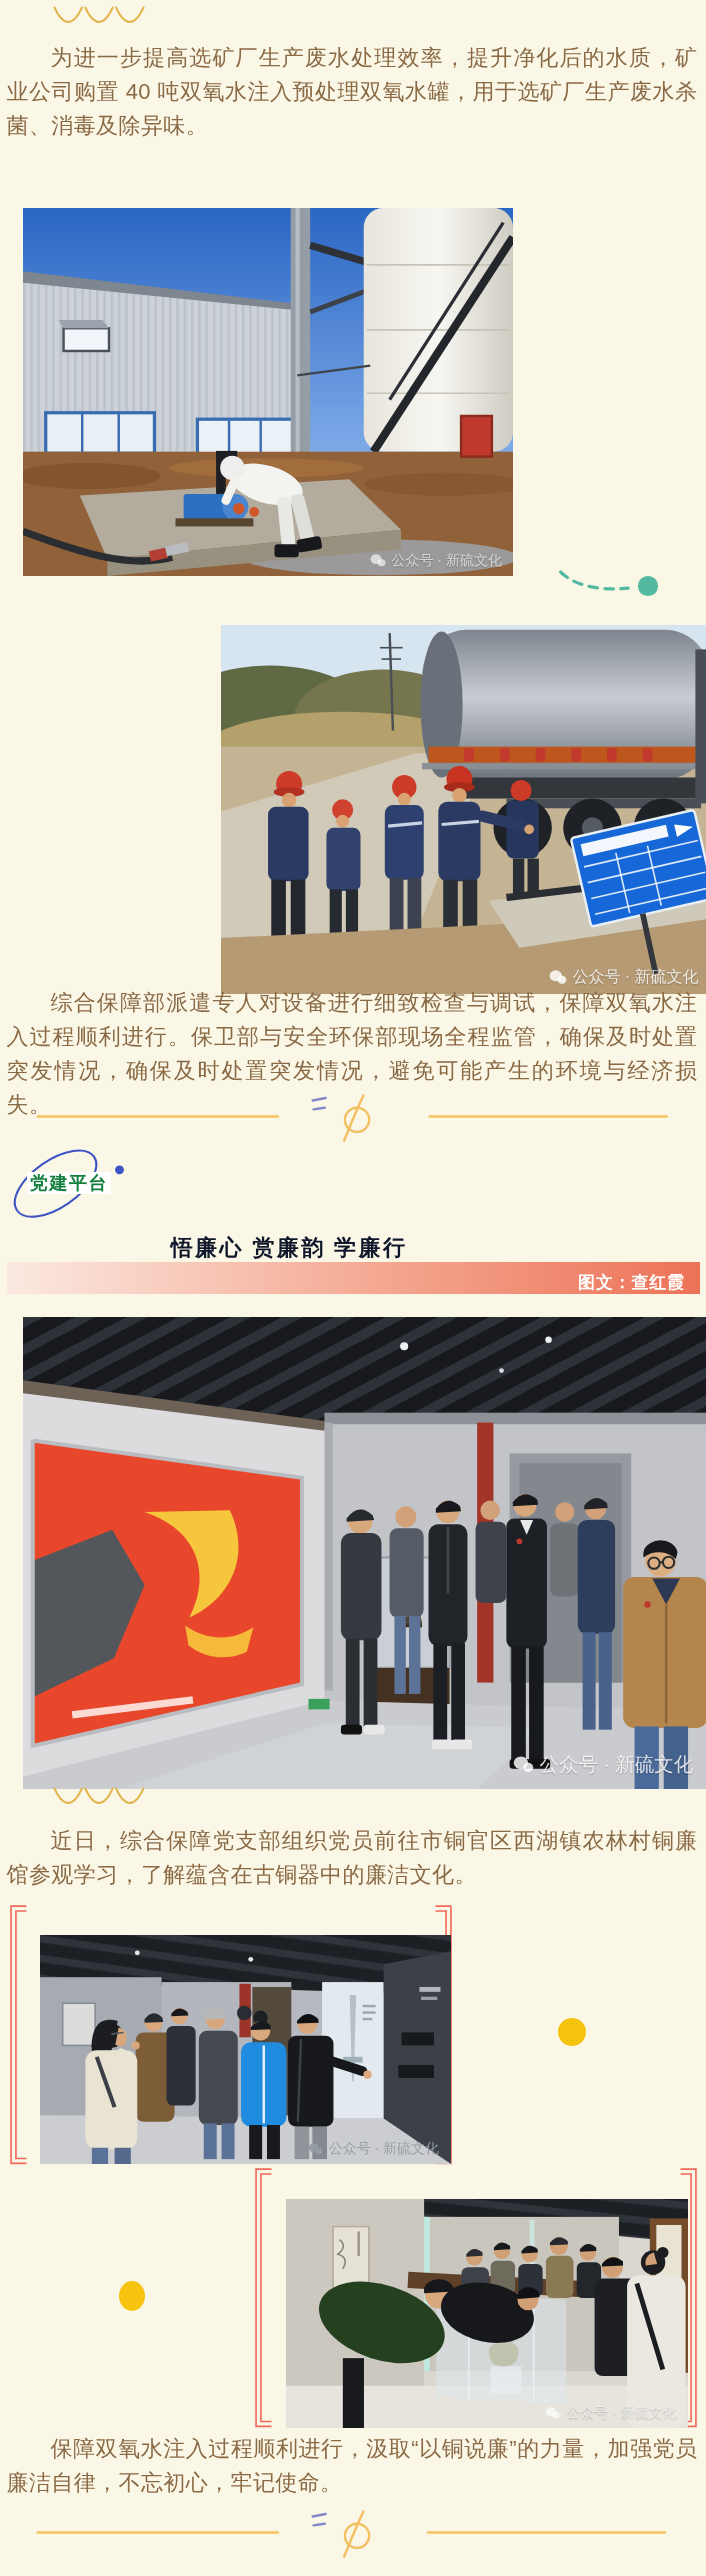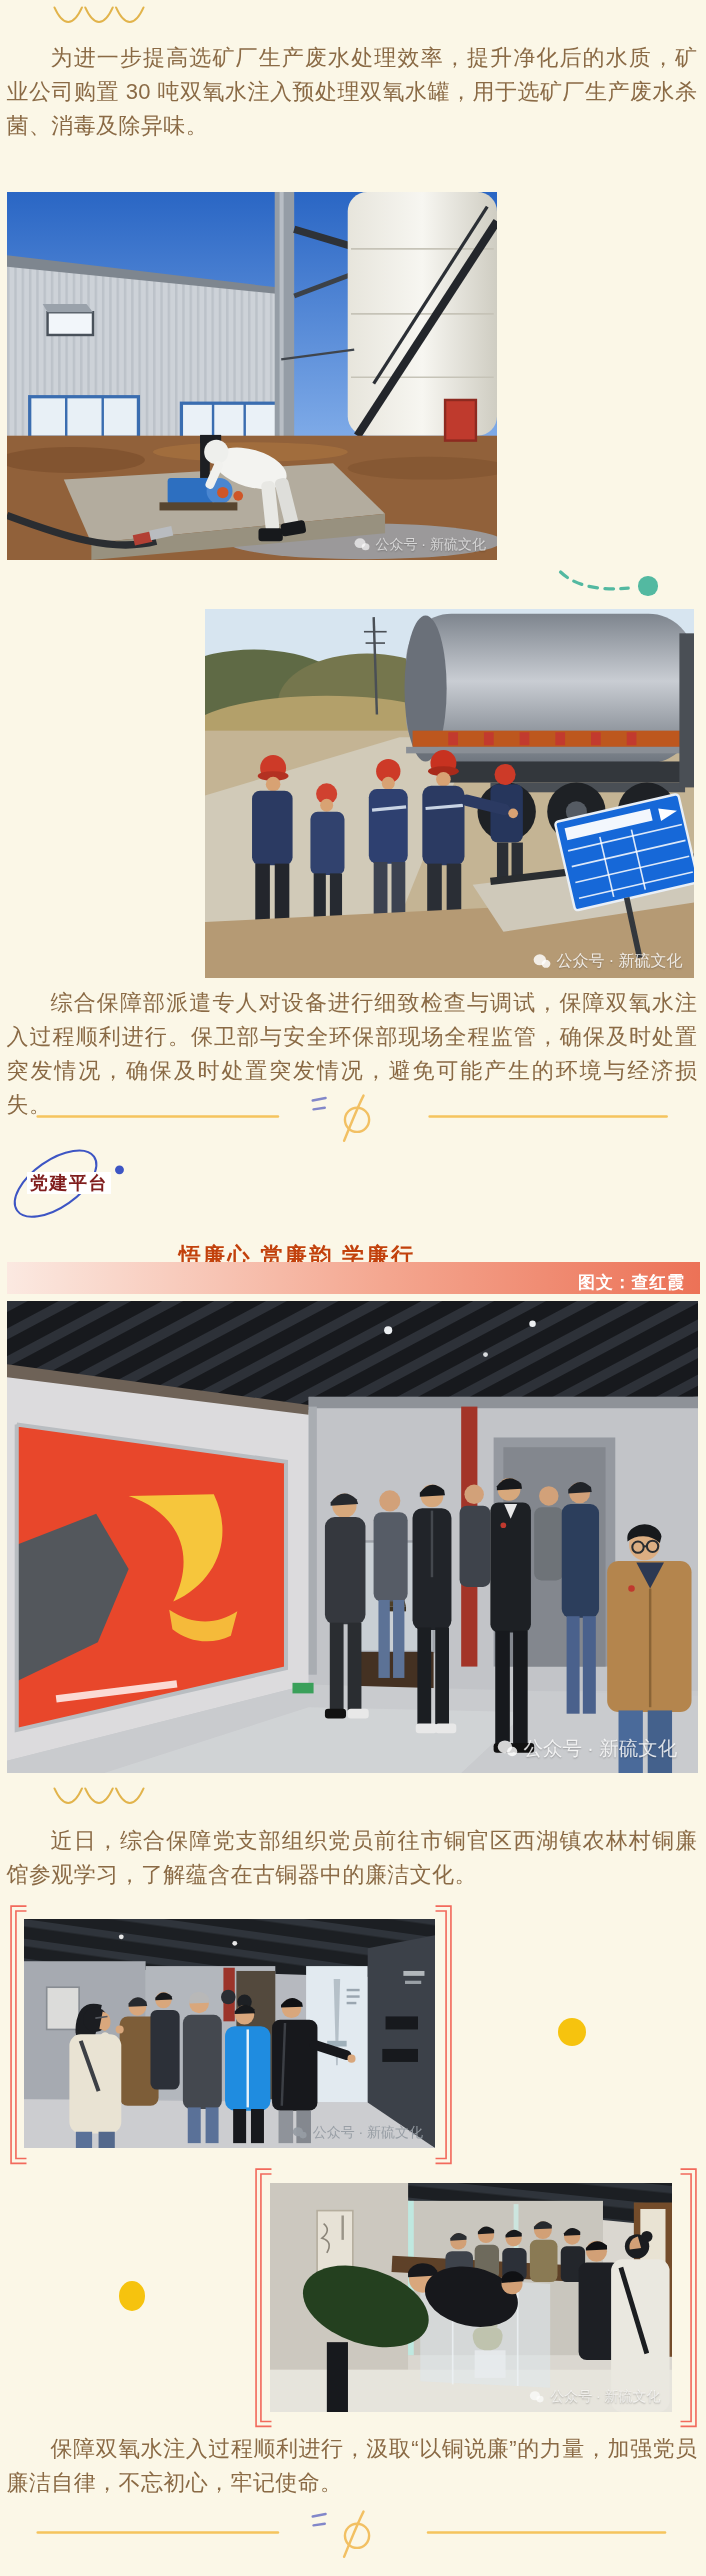--- a/index.html
+++ b/index.html
@@ -1,54 +1,54 @@
 <!DOCTYPE html>
 <html style="font-size:13px"><head>
 <meta charset="utf-8">
 <style>
   html,body{margin:0;padding:0;background:#fbf7e7;}
   .page{position:relative;width:706px;height:2576px;background:#fbf7e7;overflow:hidden;
         font-family:"Liberation Sans","DejaVu Sans",sans-serif;}
   .abs{position:absolute;}
   .para{position:absolute;left:6.5px;width:691px;font-size:22px;line-height:34px;color:#8a6a45;
         text-align:justify;text-indent:44px;letter-spacing:0.4px;margin:0;}
-  figure{margin:0;position:absolute;overflow:hidden;background:#9aa0a6;}
+  figure{margin:16px;position:absolute;overflow:hidden;background:#9aa0a6;}
   figure svg{display:block;}
   .wm{position:absolute;right:11.4px;bottom:6.5px;display:flex;align-items:center;gap:5.7px;
       color:rgba(255,255,255,.82);font-size:16px;text-shadow:0 0.8px 1.6px rgba(0,0,0,.25);white-space:nowrap;}
   .wm.big{font-size:19.5px;right:21px;bottom:11.4px;}
   .wm.gray{color:rgba(150,156,163,.95);text-shadow:none;font-size:14px;}
   .wm.gray2{color:rgba(255,255,255,.65);font-size:14px;}
   .wm svg{flex:0 0 auto;}
   .badge-label{position:absolute;left:27px;top:1172px;width:84px;height:22px;background:#ffffff;
       display:flex;align-items:center;justify-content:center;font-size:18px;font-weight:bold;
-      color:#7f1d1d;letter-spacing:1.6px;}
+      color:#15803d;letter-spacing:1.6px;}
   .title{position:absolute;left:0;top:1229px;width:570px;text-align:center;font-size:22px;
-      font-weight:bold;color:#c2410c;letter-spacing:2.4px;margin:12px;}
+      font-weight:bold;color:#0f172a;letter-spacing:2.4px;margin:4px;}
   .byline-bar{position:absolute;left:6.5px;top:1262px;width:693px;height:32px;box-sizing:border-box;
       background:linear-gradient(90deg,#fbe9e1 0%,#f4a68f 55%,#ec7257 100%);
       display:flex;align-items:flex-end;justify-content:flex-end;padding-right:14.6px;}
   .byline{color:#ffffff;font-weight:bold;font-size:17px;letter-spacing:0.8px;}
   .dot{position:absolute;border-radius:50%;background:#f6c30e;}
   .teal-dot{position:absolute;left:638px;top:576px;width:19.5px;height:19.5px;border-radius:50%;background:#53b9a1;}
 </style>
 </head>
 <body>
 
 <div class="page">
 
   <svg class="abs" style="left:52px;top:4.9px" width="94" height="19.5" viewBox="0 0 116 24">
     <g fill="none" stroke="#e2b44c" stroke-width="2.5" stroke-linecap="round">
       <path d="M3,3 Q11,21 20,21 Q29,21 37,3"></path>
       <path d="M41,3 Q49,21 58,21 Q67,21 75,3"></path>
       <path d="M79,3 Q87,21 96,21 Q105,21 113,3"></path>
     </g>
   </svg>
 
-  <p class="para" style="top:41px">为进一步提高选矿厂生产废水处理效率，提升净化后的水质，矿业公司购置 30 吨双氧水注入预处理双氧水罐，用于选矿厂生产废水杀菌、消毒及除异味。</p>
+  <p class="para" style="top:41px">为进一步提高选矿厂生产废水处理效率，提升净化后的水质，矿业公司购置 40 吨双氧水注入预处理双氧水罐，用于选矿厂生产废水杀菌、消毒及除异味。</p>
 
   <figure style="left:7.3px;top:192px;width:490px;height:368px">
     <svg viewBox="0 0 604 453" width="490" height="368" preserveAspectRatio="none">
       <defs>
         <linearGradient id="p1sky" x1="0" y1="0" x2="0" y2="1">
           <stop offset="0" stop-color="#2a66c4"></stop>
             <stop offset="1" stop-color="#7fabe8"></stop>
         </linearGradient>
         <linearGradient id="p1tank" x1="0" y1="0" x2="1" y2="0">
           <stop offset="0" stop-color="#e7e5dc"></stop>

